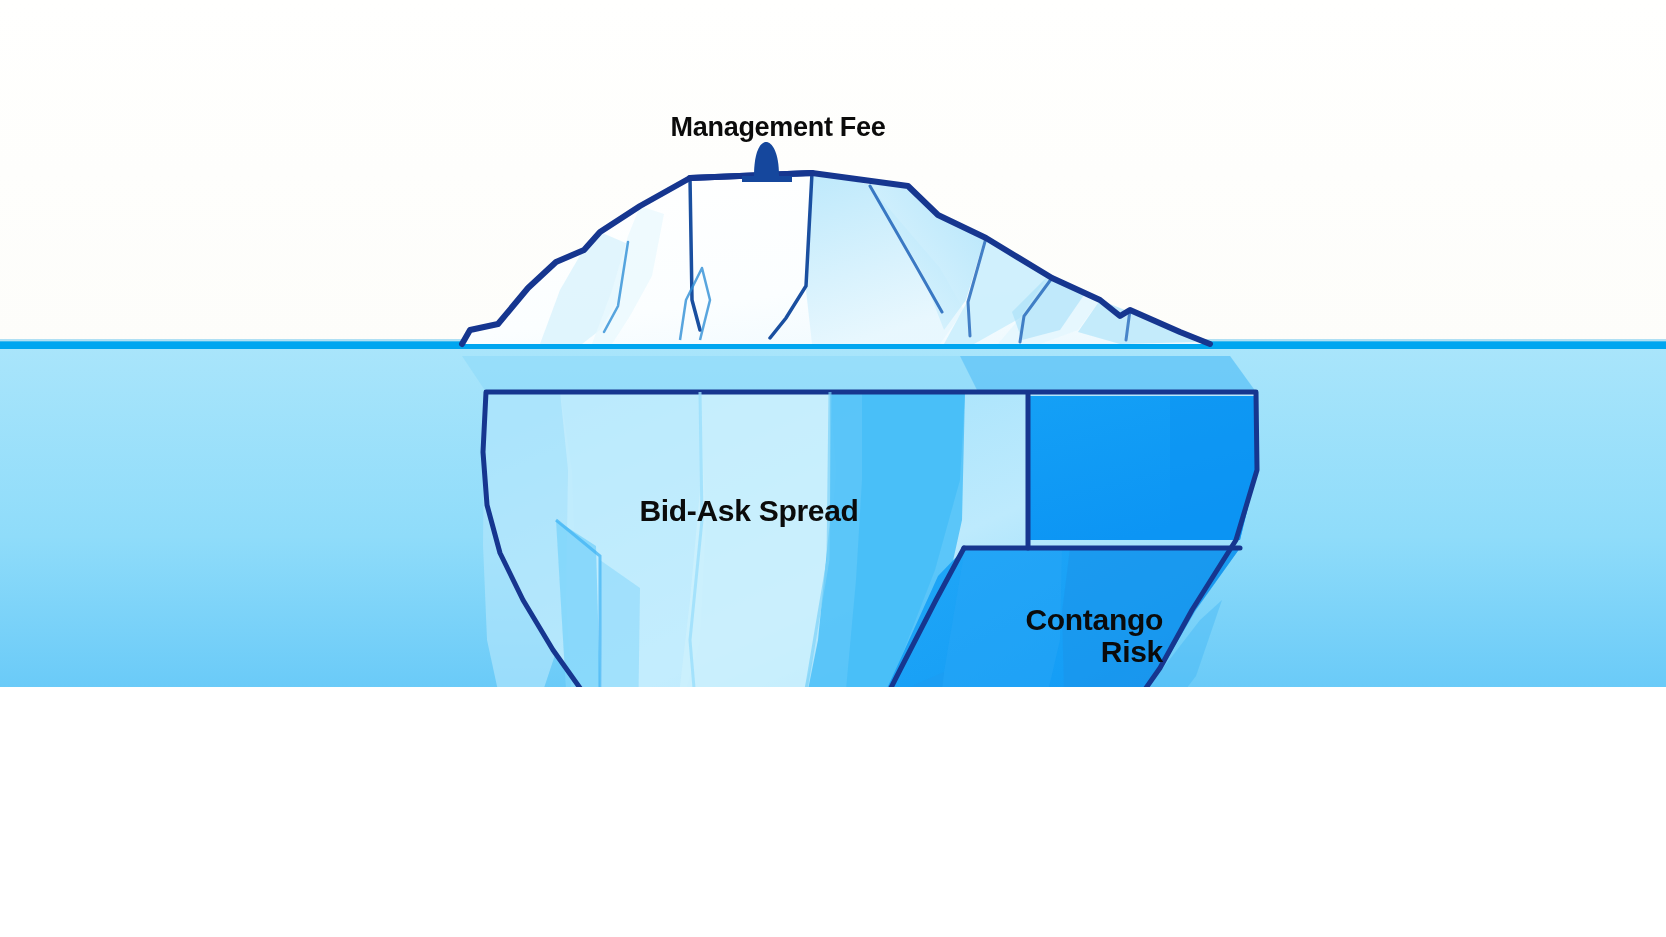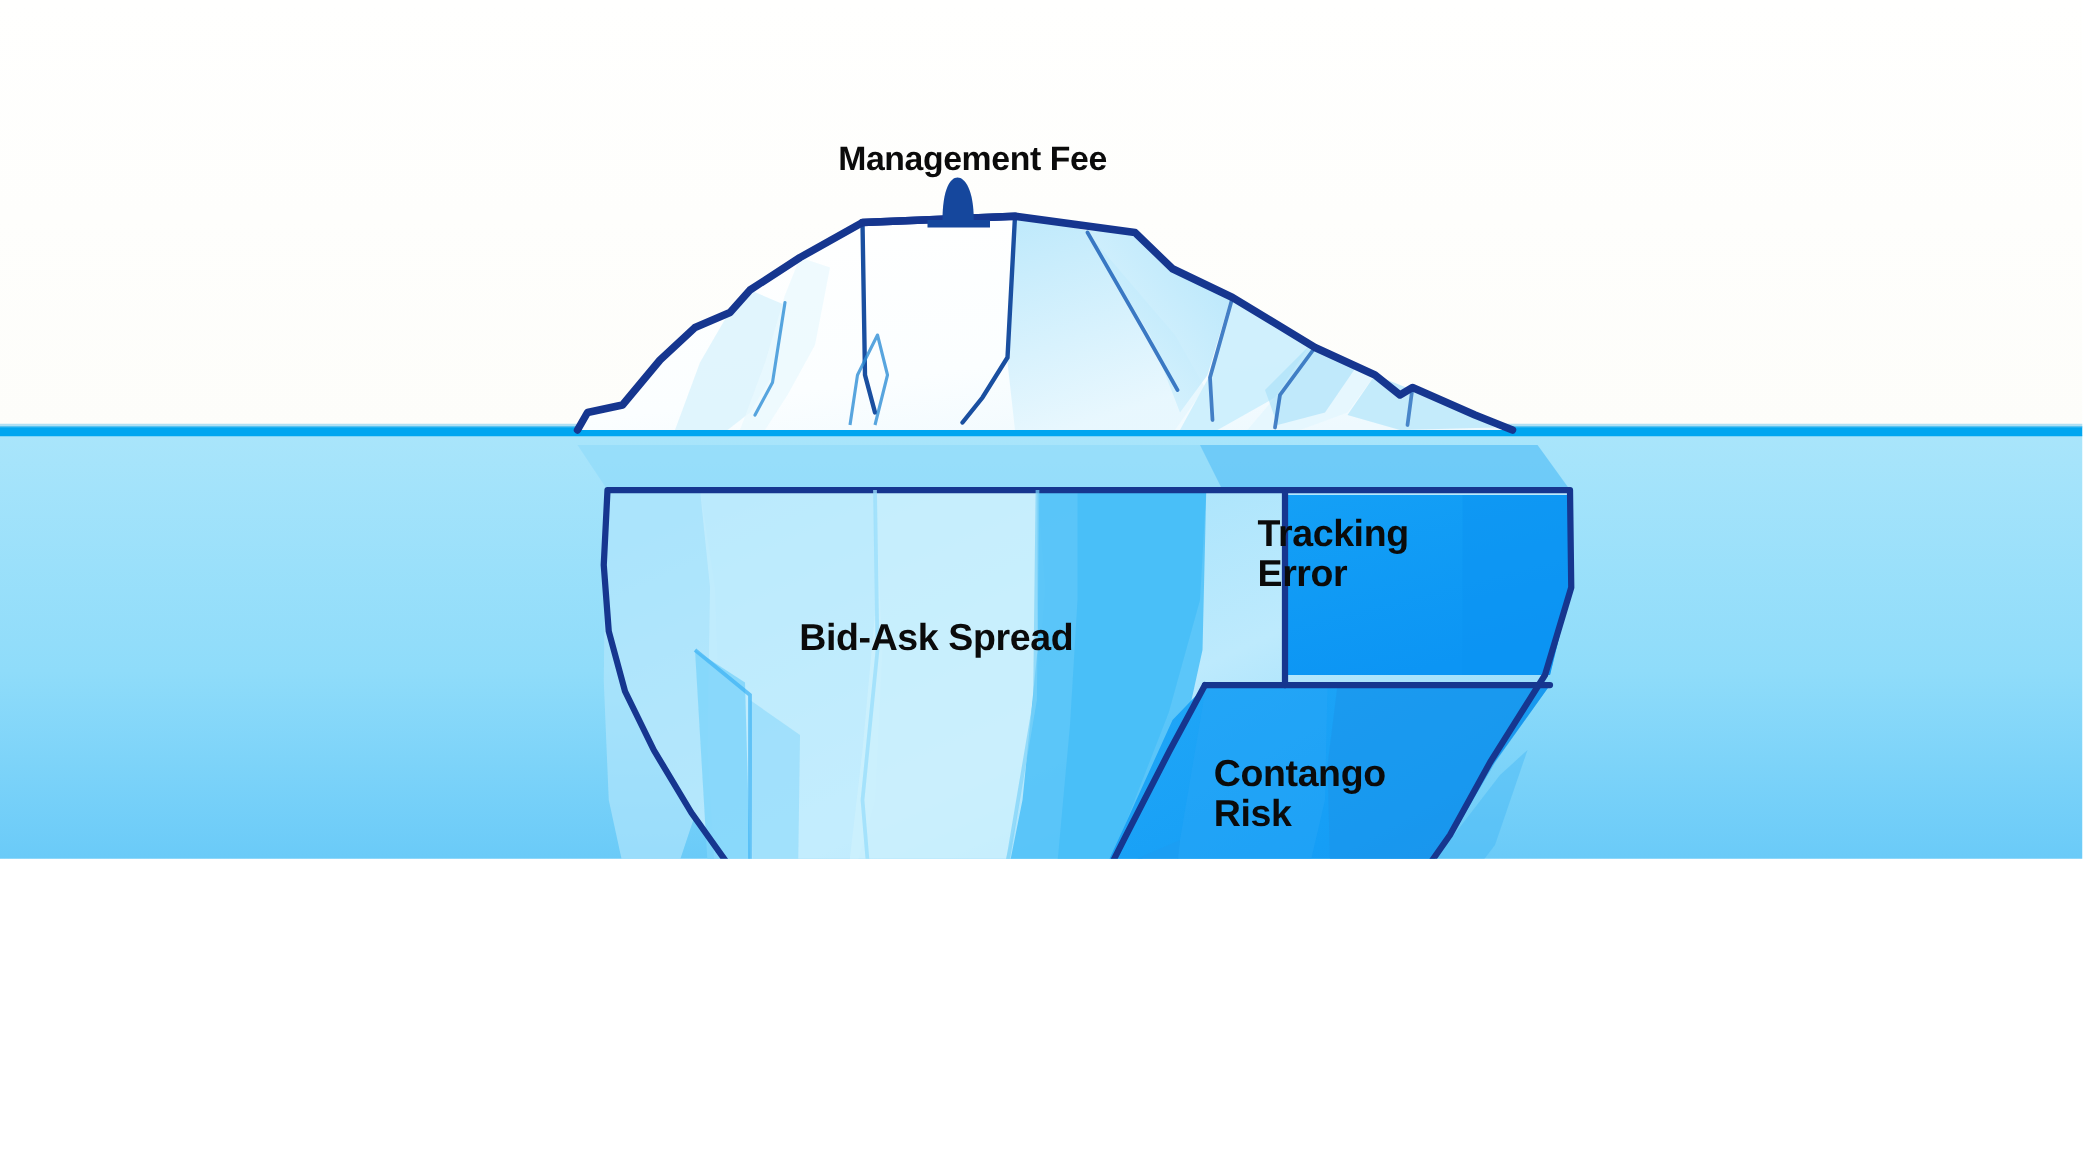--- a/index.html
+++ b/index.html
@@ -46,23 +46,22 @@
   }
   #label-tracking-error {
     left: 1006px; top: 412px;
     width: 200px;
     text-align: left;
     font-size: 30px;
   }
   #label-contango-risk {
     left: 943px; top: 604px;
     width: 220px;
-    text-align: left;
+    text-align: right;
     font-size: 30px;
-    margin-left: 28px;
   }
 </style>
 </head>
 <body>
 
 <div id="stage">
 
   <svg class="scene" viewBox="0 0 1666 937" xmlns="http://www.w3.org/2000/svg">
     <defs>
       <linearGradient id="waterGrad" x1="0" y1="0" x2="0" y2="1">
@@ -224,19 +223,17 @@
     </g>
 
     <path d="M754,176 C754,152 760,142 766,142 C772,142 779,152 779,176 Z" fill="#15479d"></path>
     <path d="M742,176 L792,176 L792,182 L742,182 Z" fill="#15479d"></path>
   </svg>
 
   <div class="label" id="label-management-fee">Management Fee</div>
 
   <div class="label" id="label-bid-ask">Bid-Ask Spread</div>
 
-  <div class="label" id="label-tracking-error">Tracking
-Error</div>
 
   <div class="label" id="label-contango-risk">Contango
 Risk</div>
 
 </div>
 
 </body></html>

